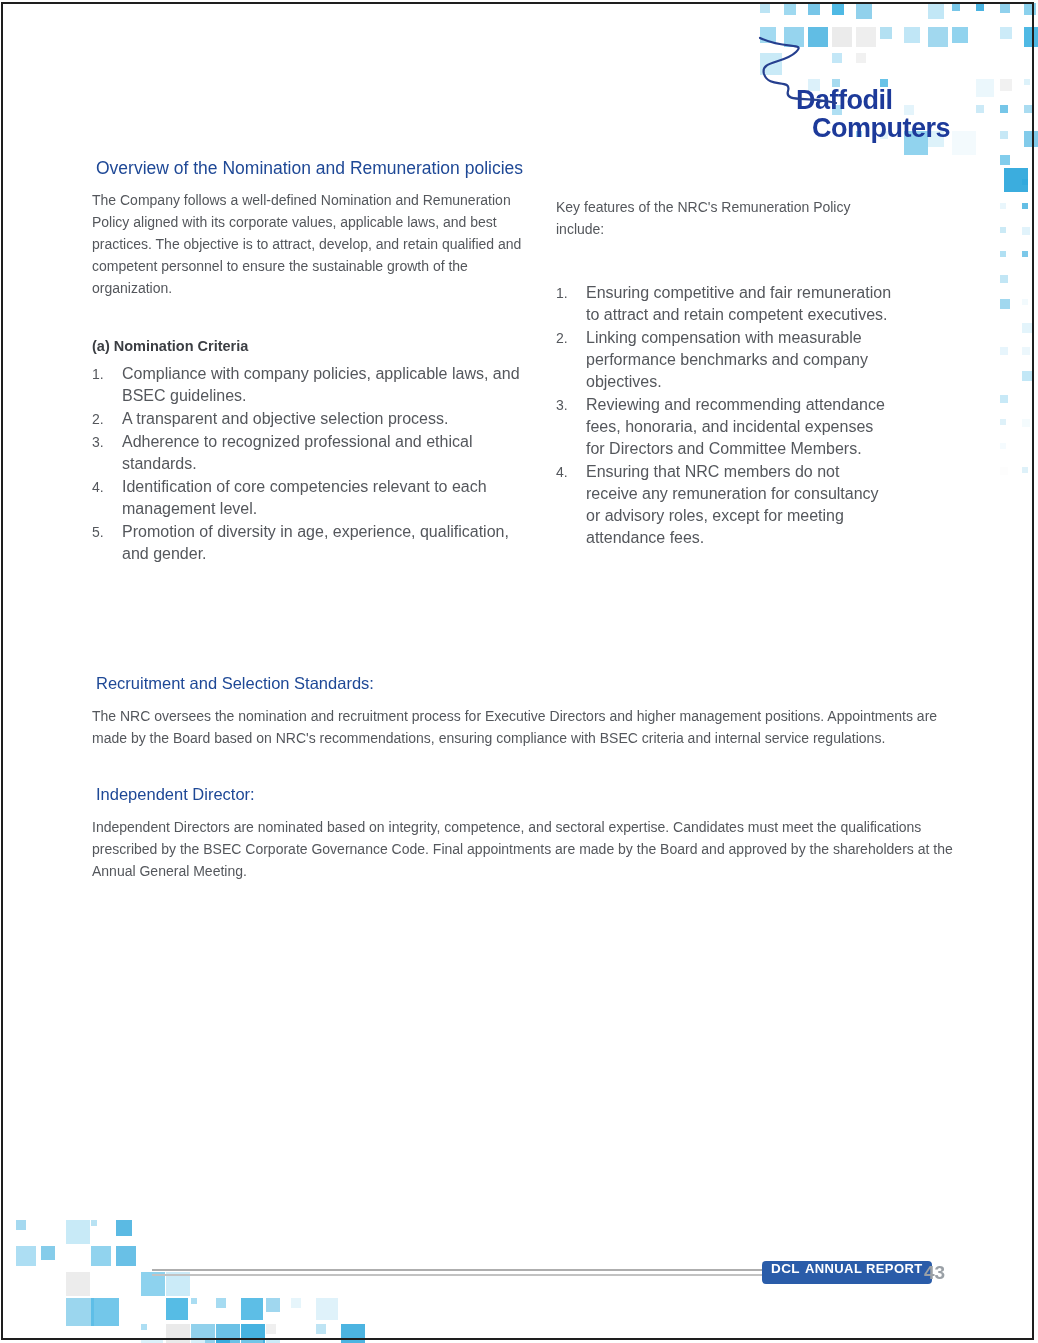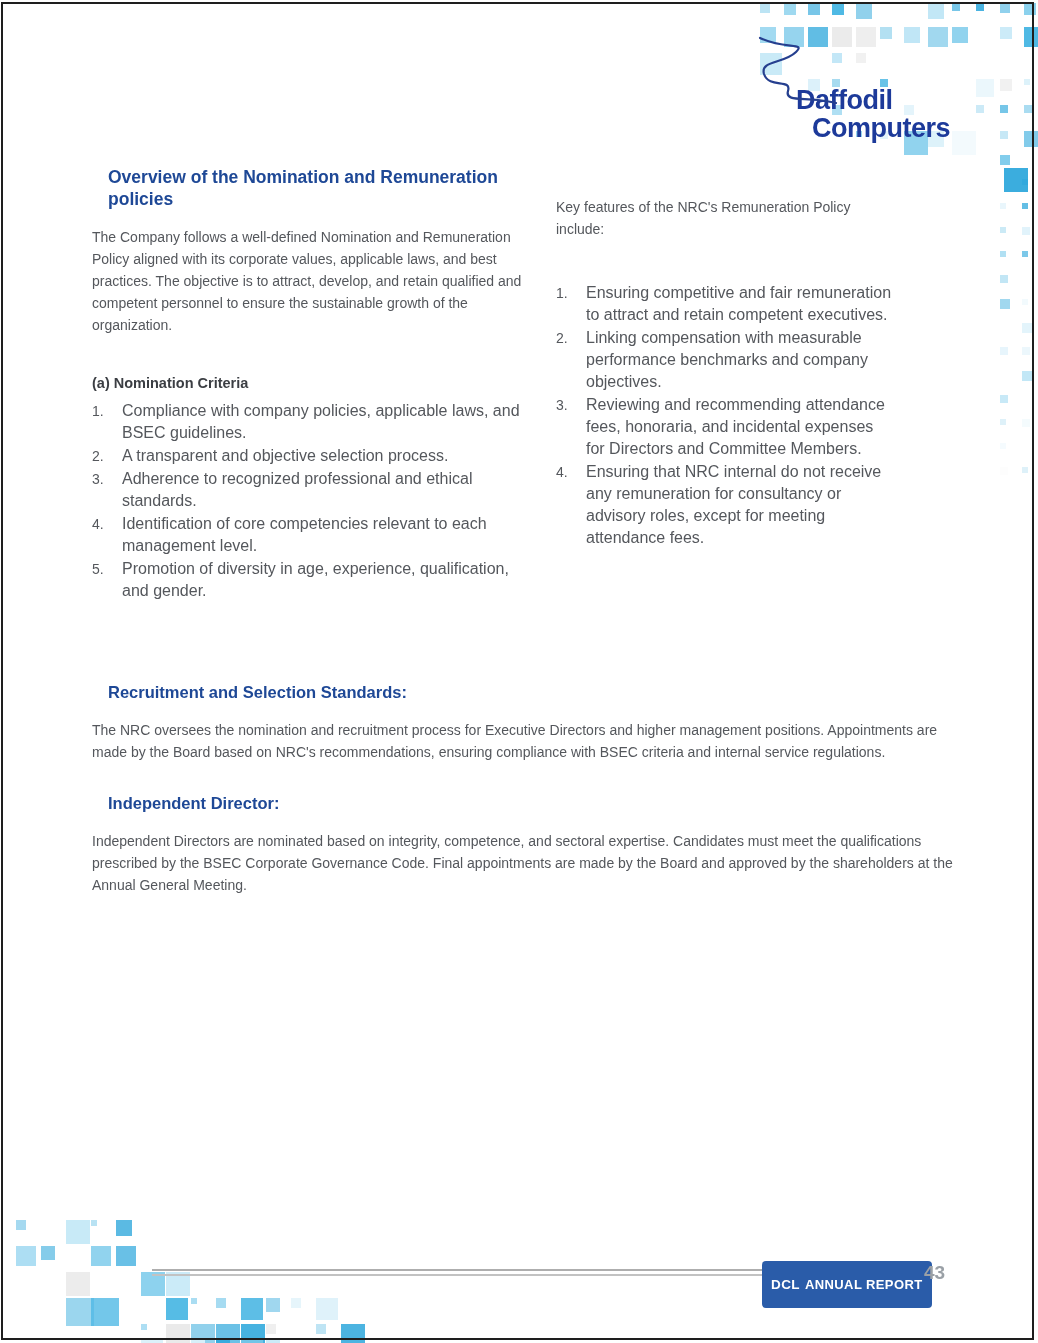--- a/index.html
+++ b/index.html
@@ -28,21 +28,21 @@
     font-size:27px;white-space:nowrap;
   }
   .logo .l1{margin:52px 0 0 40px;}
   .logo .l2{margin:0 0 0 56px;}
 
   
   .col-left{position:absolute;left:92px;top:150px;width:450px;z-index:2;}
   .col-right{position:absolute;left:556px;top:168px;width:336px;z-index:2;}
 
   h2.blue{
-    margin:16px;color:#1e4896;font-size:17.5px;font-weight:bold;line-height:22px;
+    margin:4px;color:#1e4896;font-size:17.5px;font-weight:normal;line-height:28px;
   }
   .body-text{
     color:#54575c;font-size:14px;line-height:22px;margin:0;
   }
   .col-left .intro{margin-top:7px;width:440px;}
   .list-title{
     margin:36px 0 6px 0;color:#3b3e43;font-size:14.5px;font-weight:bold;line-height:22px;
   }
   ol.plain{list-style:none;margin:0;padding:0;}
   ol.plain li{display:flex;margin:0 0 1px 0;}
@@ -62,21 +62,21 @@
 
   
   .footer-rule{
     position:absolute;left:152px;top:1269px;width:650px;height:3px;
     border-top:2px solid #aeaeae;border-bottom:2px solid #c2c2c2;
     z-index:5;
   }
   .footer-badge{
     position:absolute;left:762px;top:1261px;height:23px;
     background:#2a5ca9;border-radius:4px;
-    display:flex;align-items:center;padding:12px 9px;
+    display:flex;padding:0 9px;
     z-index:6;
   }
   .footer-badge .b1{color:#ffffff;font-weight:bold;font-size:13.5px;letter-spacing:0.4px;margin-right:5px;}
   .footer-badge .b2{color:#ffffff;font-weight:600;font-size:13px;letter-spacing:0.4px;}
   .page-number{
     position:absolute;left:924px;top:1261px;
     color:#9aa0a6;font-weight:bold;font-size:19px;line-height:23px;
     z-index:6;
   }
 </style>
@@ -233,21 +233,21 @@
         <li>
           <span class="num">2.</span>
           <span class="txt">Linking compensation with measurable performance benchmarks and company objectives.</span>
         </li>
         <li>
           <span class="num">3.</span>
           <span class="txt">Reviewing and recommending attendance fees, honoraria, and incidental expenses for Directors and Committee Members.</span>
         </li>
         <li>
           <span class="num">4.</span>
-          <span class="txt">Ensuring that NRC internal do not receive any remuneration for consultancy or advisory roles, except for meeting attendance fees.</span>
+          <span class="txt">Ensuring that NRC members do not receive any remuneration for consultancy or advisory roles, except for meeting attendance fees.</span>
         </li>
       </ol>
   </section>
 
   <section class="wide-section" id="section-recruitment">
     <h2 class="blue">Recruitment and Selection Standards:</h2>
     <p class="body-text">The NRC oversees the nomination and recruitment process for Executive Directors and higher management positions. Appointments are made by the Board based on NRC's recommendations, ensuring compliance with BSEC criteria and internal service regulations.</p>
   </section>
 
   <section class="wide-section" id="section-independent">

